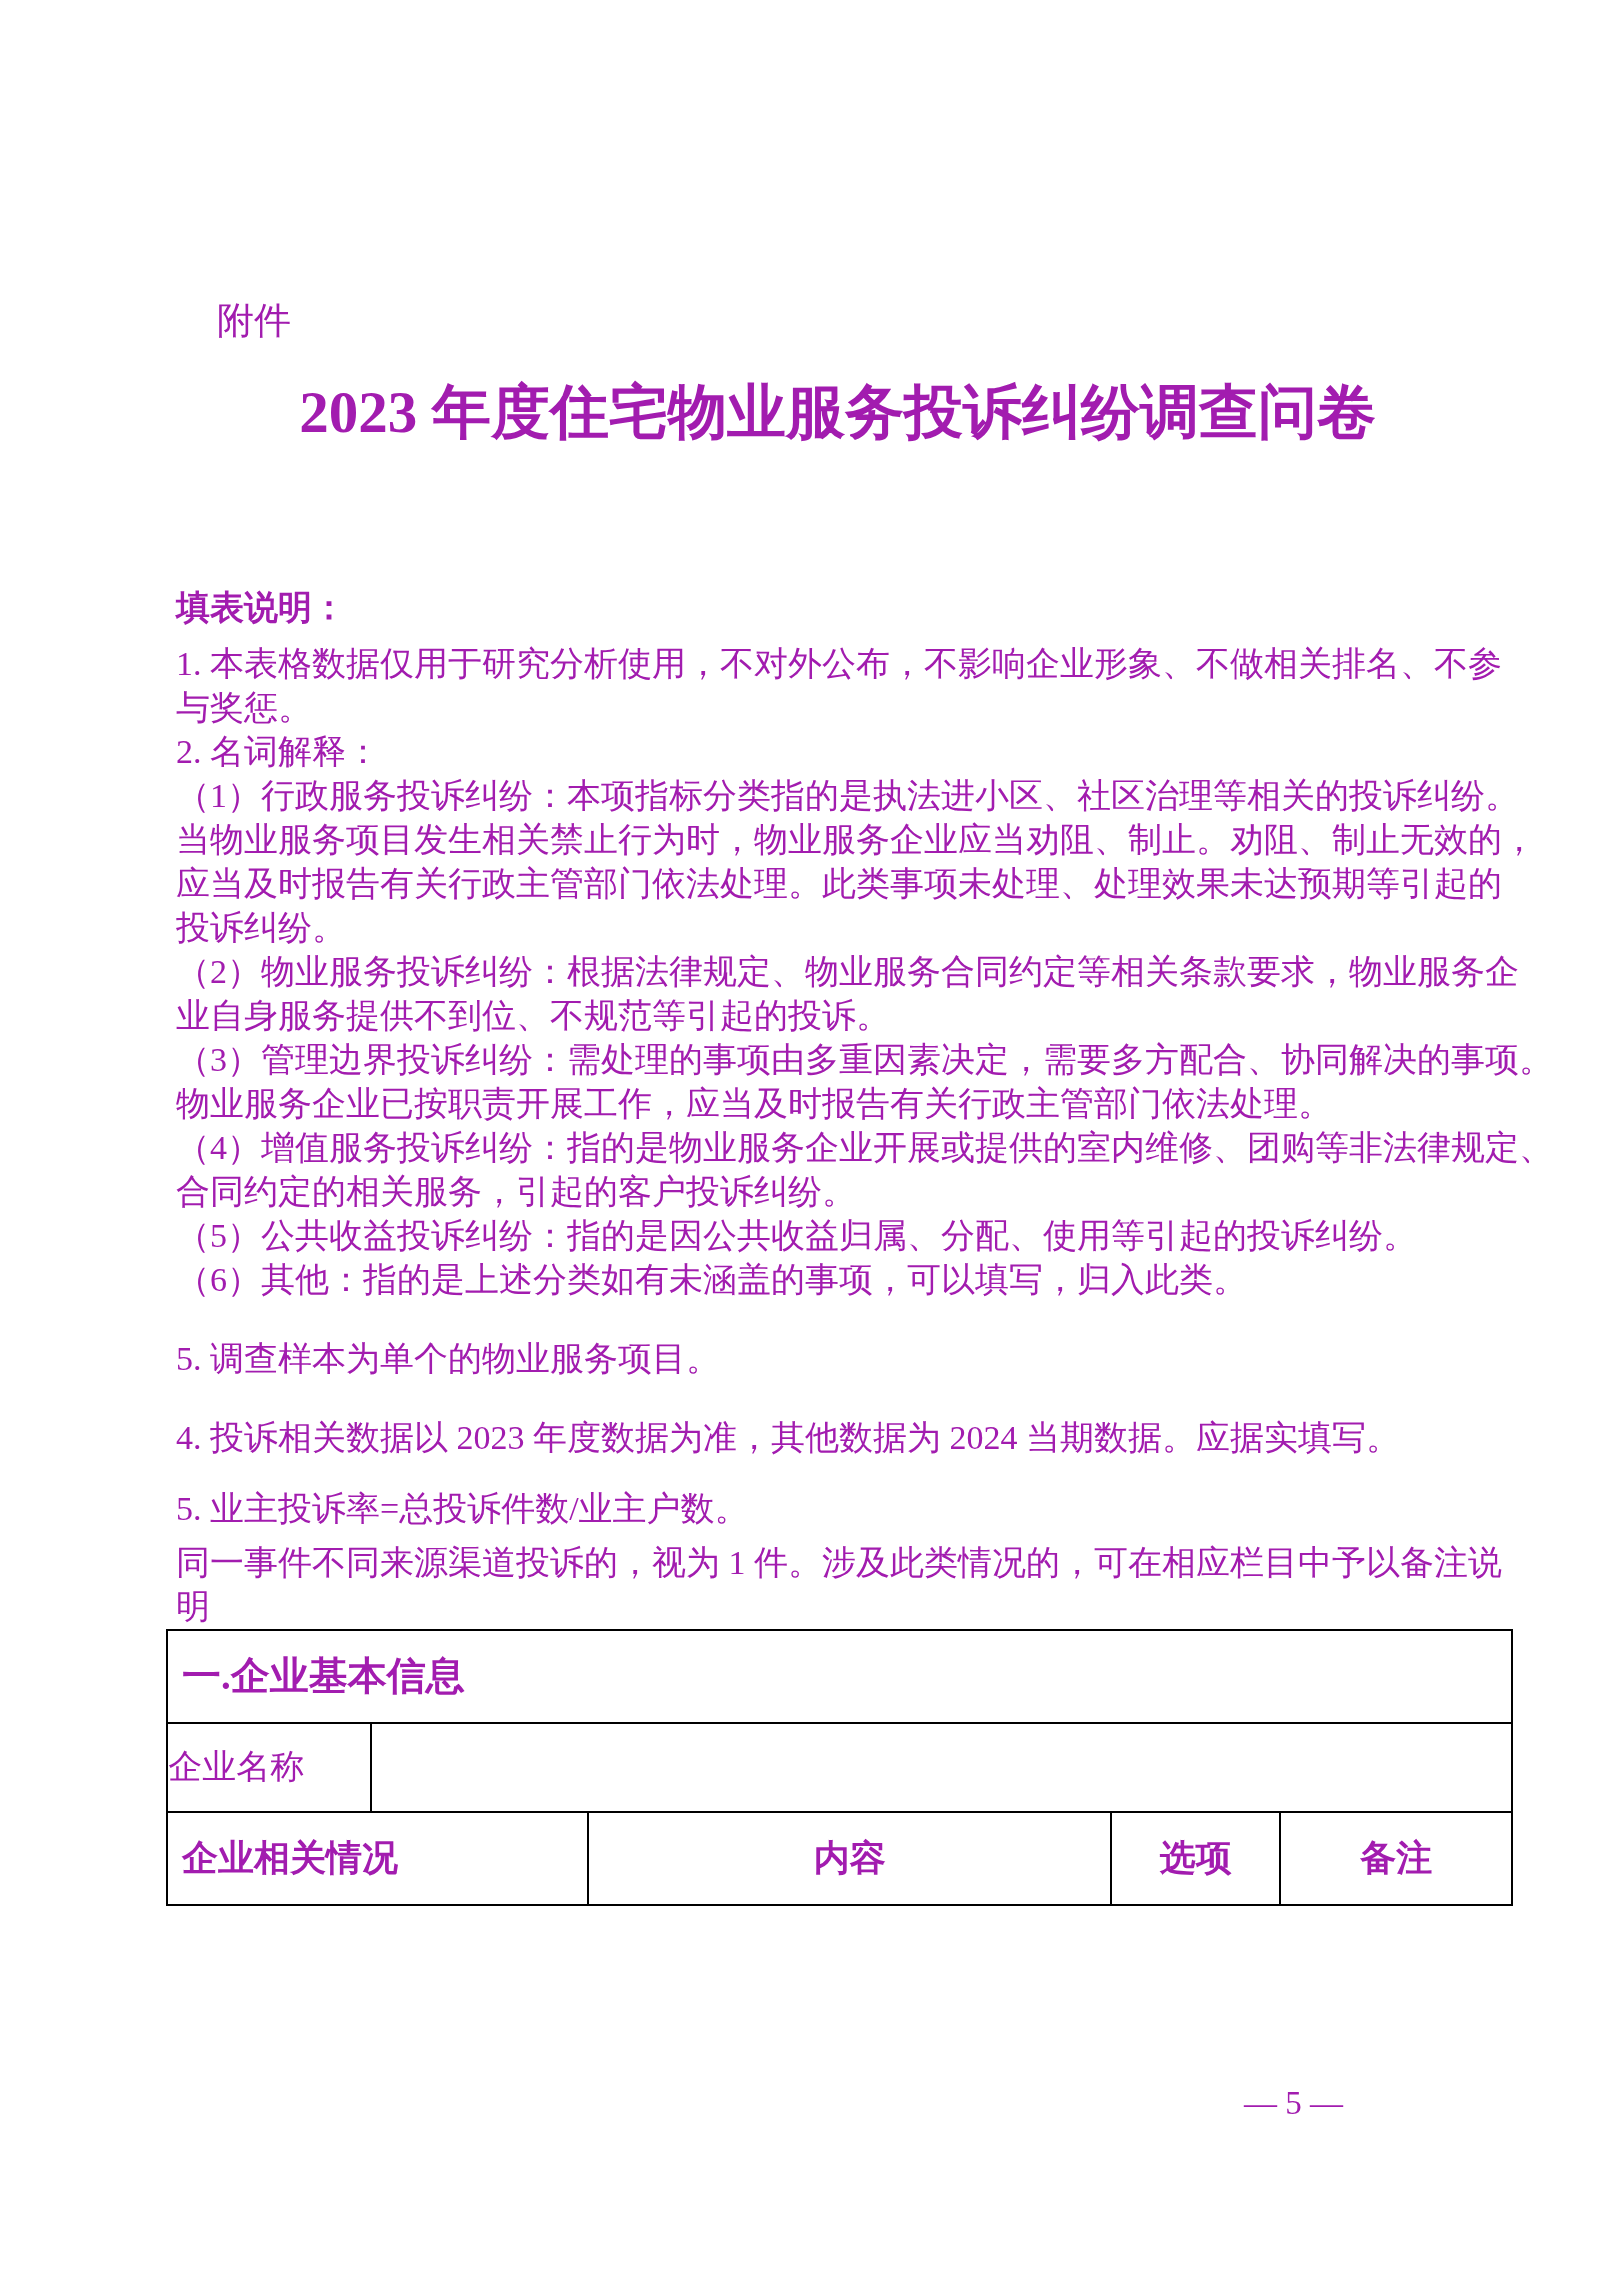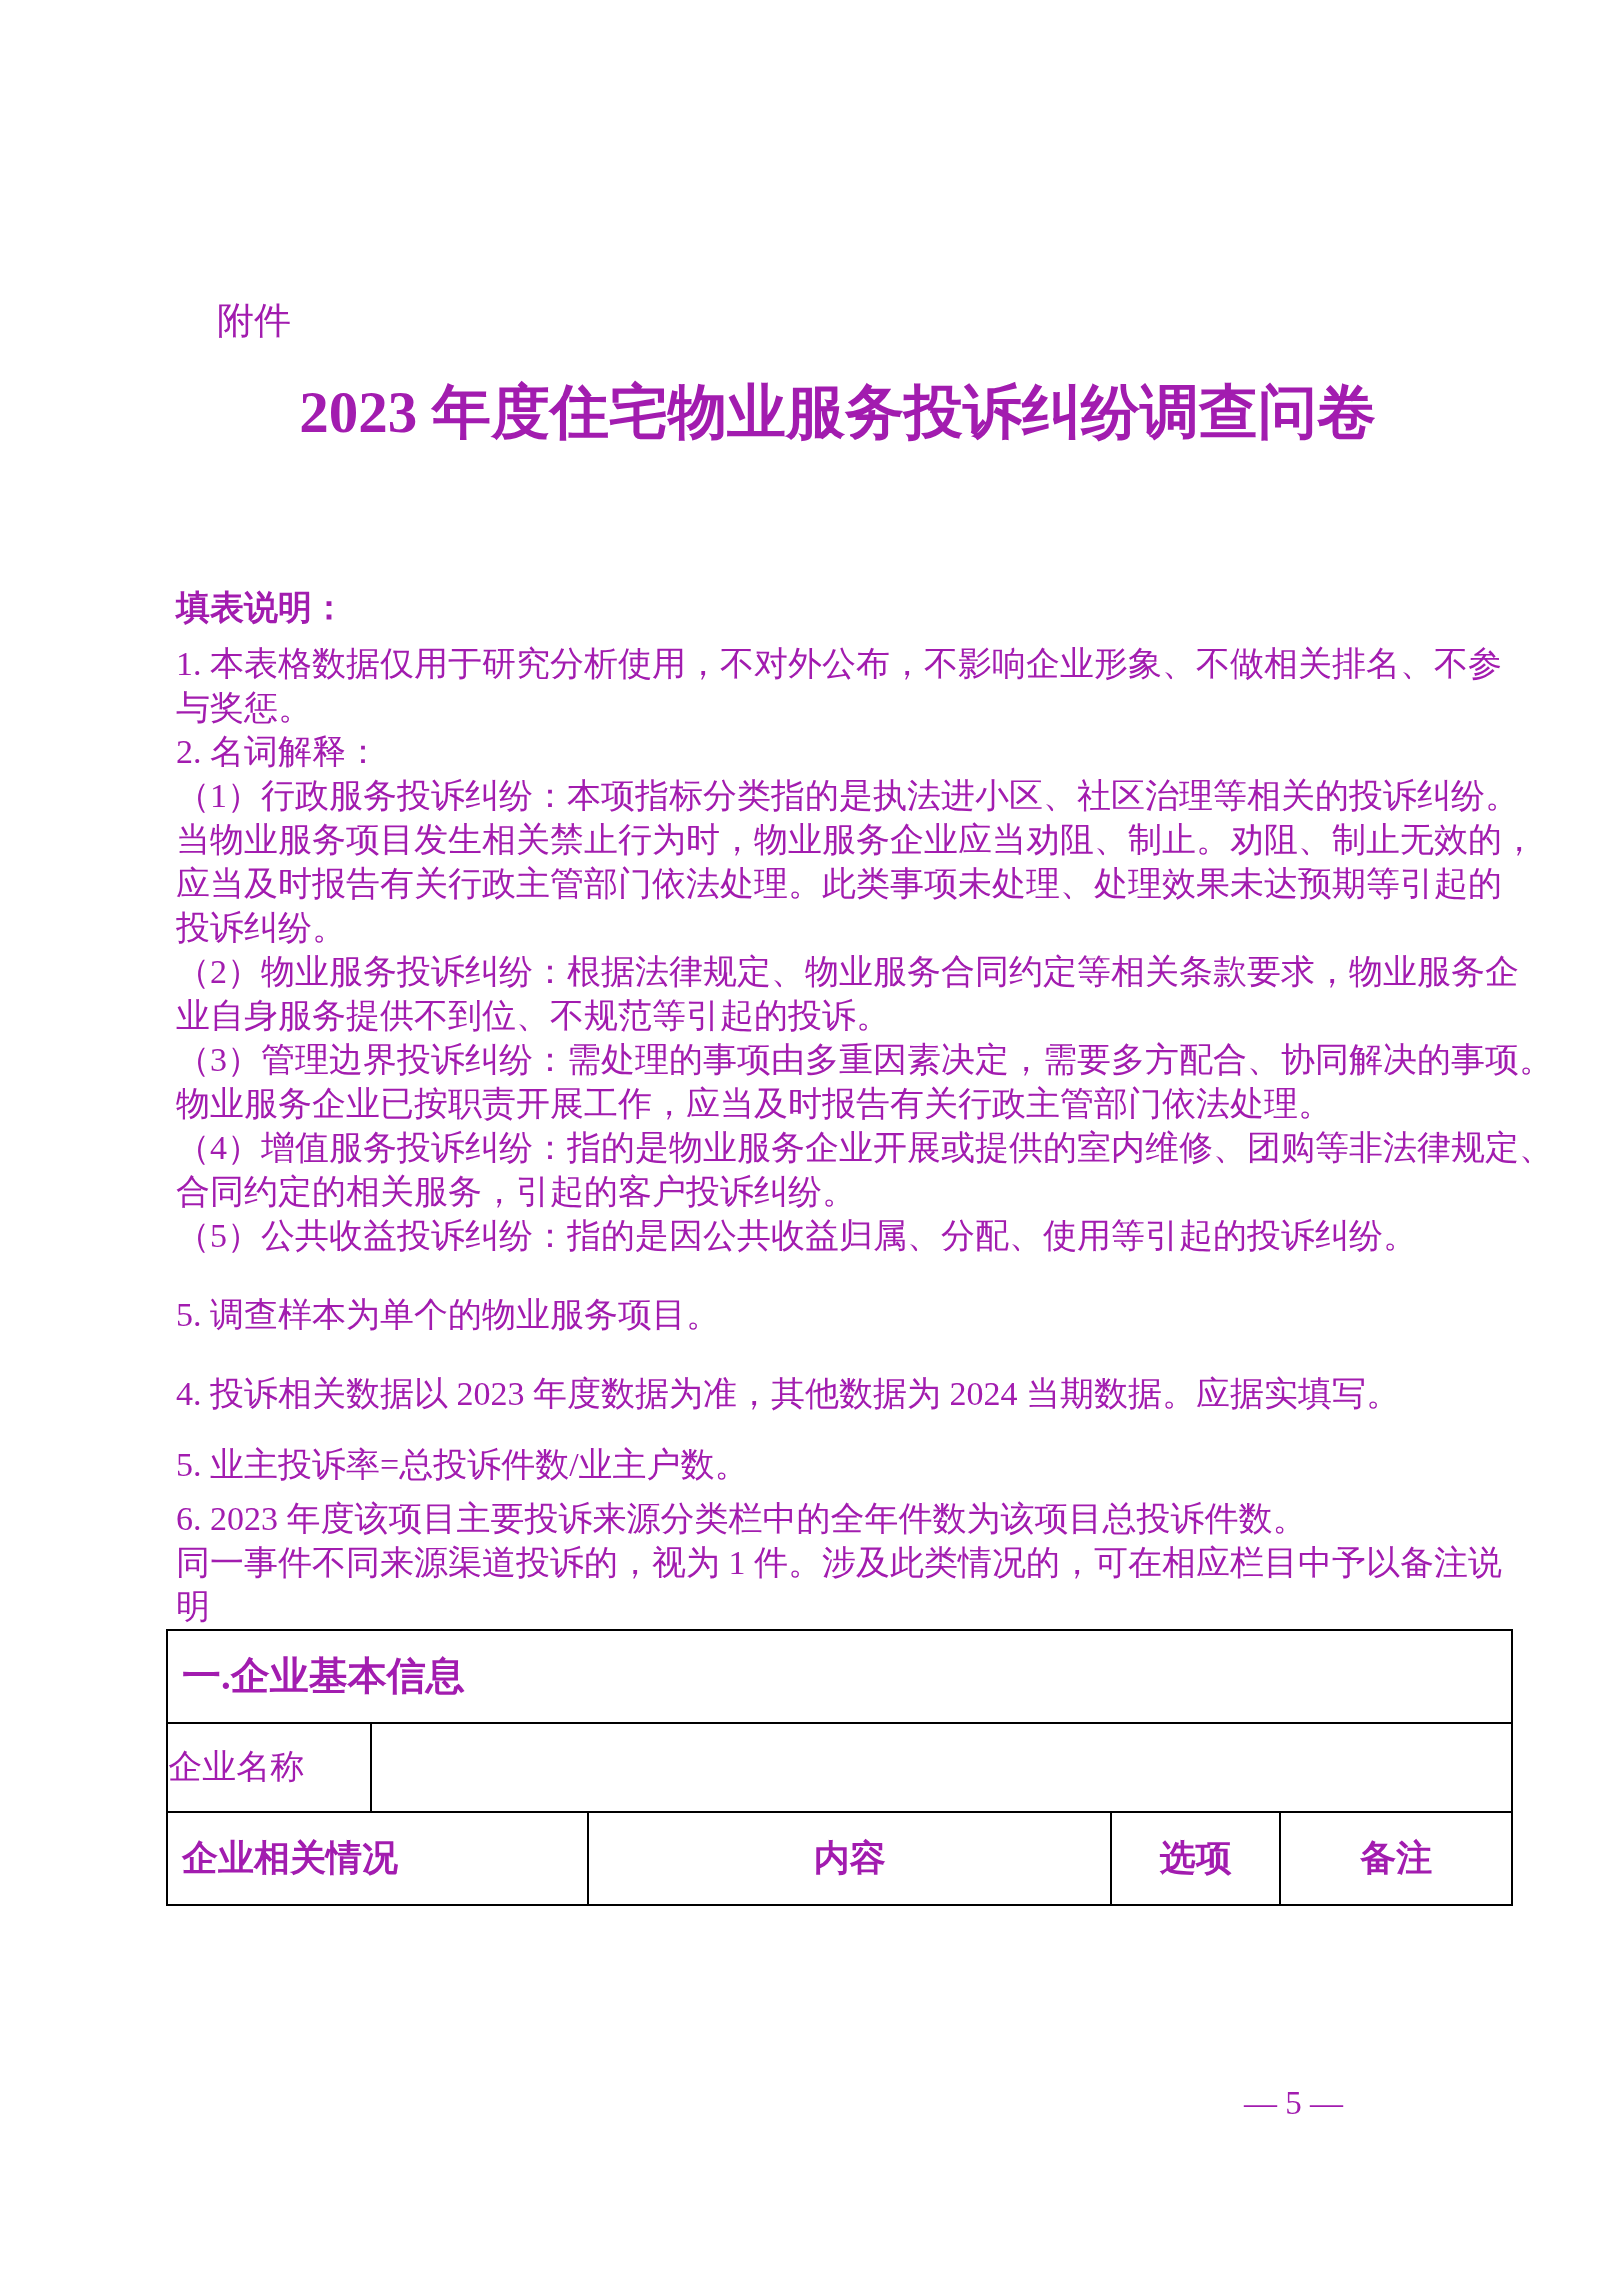--- a/index.html
+++ b/index.html
@@ -133,35 +133,37 @@
 
     <div class="note-group ng-5">
       <div class="nline">（4）增值服务投诉纠纷：指的是物业服务企业开展或提供的室内维修、团购等非法律规定、</div>
       <div class="nline">合同约定的相关服务，引起的客户投诉纠纷。</div>
     </div>
 
     <div class="note-group ng-6">
       <div class="nline">（5）公共收益投诉纠纷：指的是因公共收益归属、分配、使用等引起的投诉纠纷。</div>
     </div>
 
+    <div class="note-group ng-7">
+      <div class="nline">（6）其他：指的是上述分类如有未涵盖的事项，可以填写，归入此类。</div>
+    </div>
 
     <div class="note-group ng-8">
       <div class="nline">5. 调查样本为单个的物业服务项目。</div>
     </div>
 
     <div class="note-group ng-9">
       <div class="nline">4. 投诉相关数据以 2023 年度数据为准，其他数据为 2024 当期数据。应据实填写。</div>
     </div>
 
     <div class="note-group ng-10">
       <div class="nline">5. 业主投诉率=总投诉件数/业主户数。</div>
     </div>
 
     <div class="note-group ng-11">
-      <div class="nline">6. 2023 年度该项目主要投诉来源分类栏中的全年件数为该项目总投诉件数。</div>
       <div class="nline">同一事件不同来源渠道投诉的，视为 1 件。涉及此类情况的，可在相应栏目中予以备注说</div>
       <div class="nline">明</div>
     </div>
 
     <div class="qtable">
       <div class="qrow qr1">
         <div class="qcell section-title">一.企业基本信息</div>
       </div>
       <div class="qrow qr2">
         <div class="qcell label-cell">企业名称</div>

